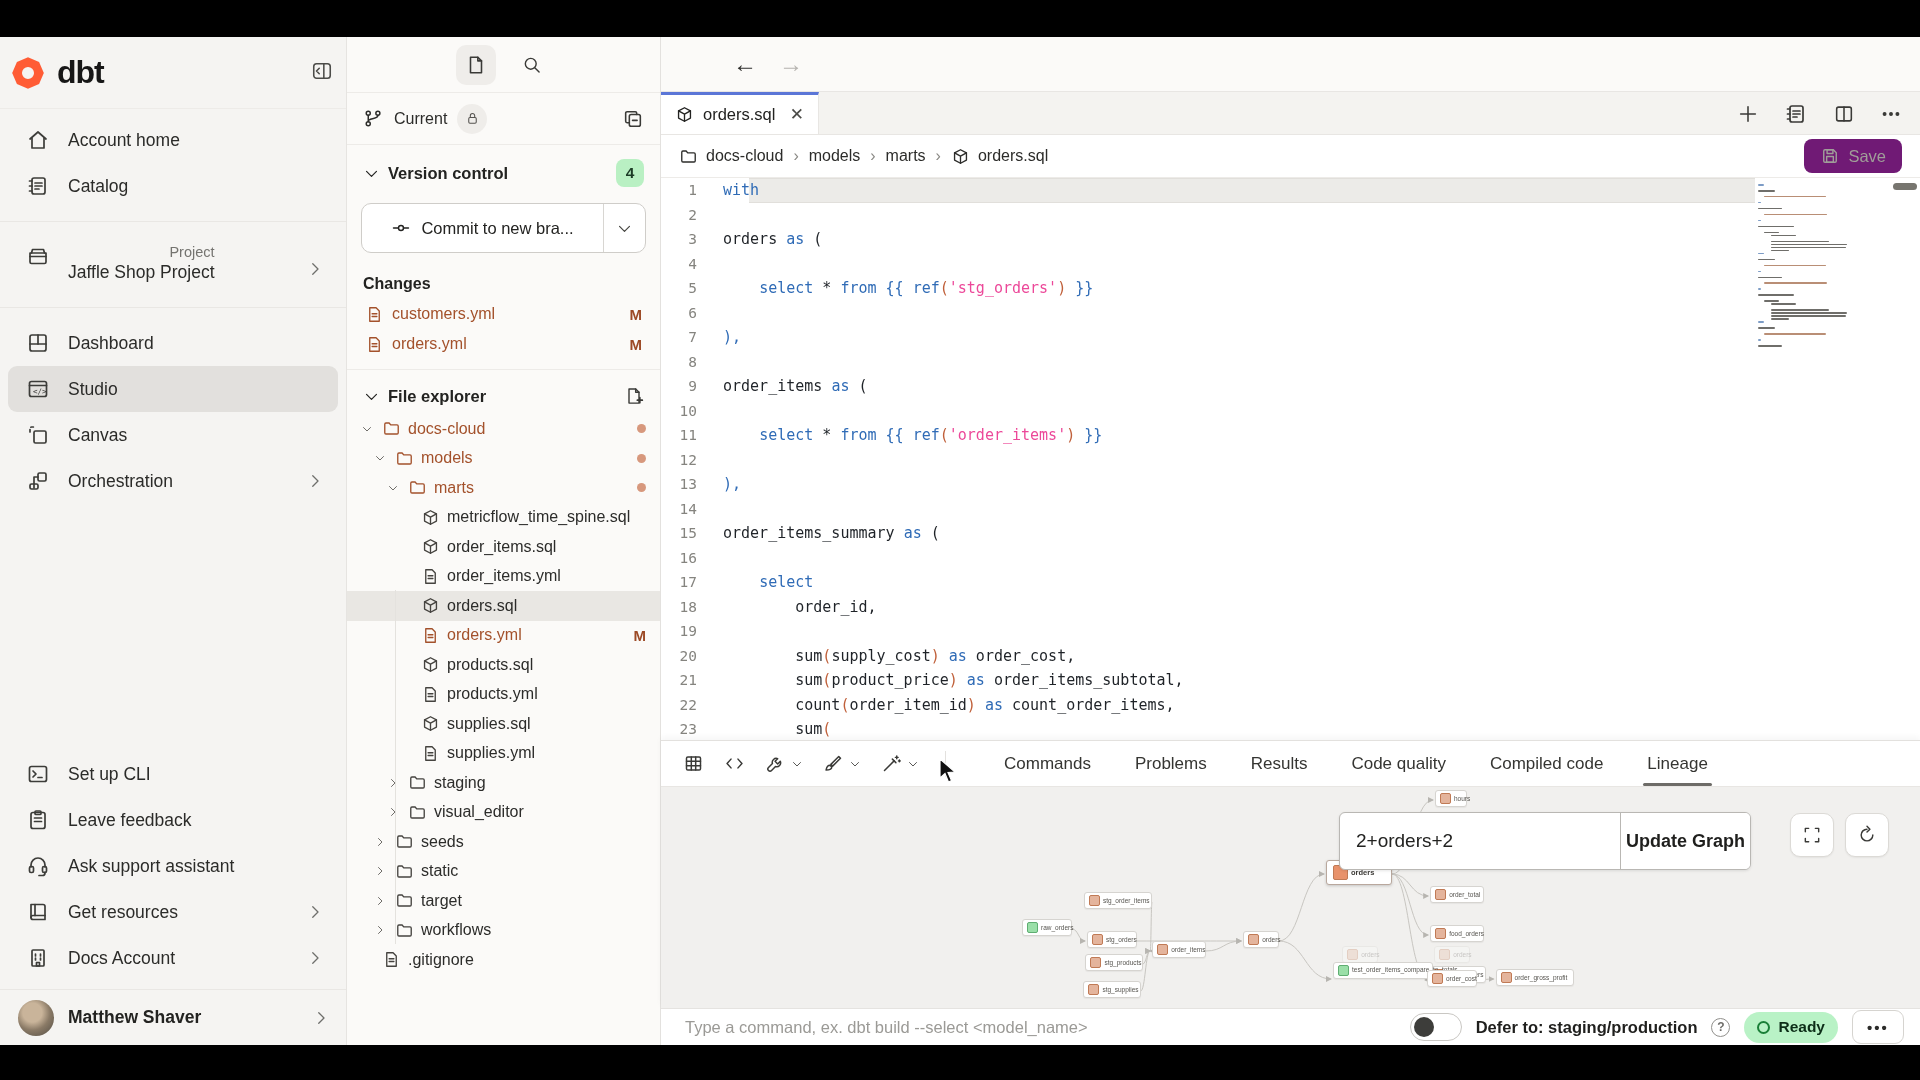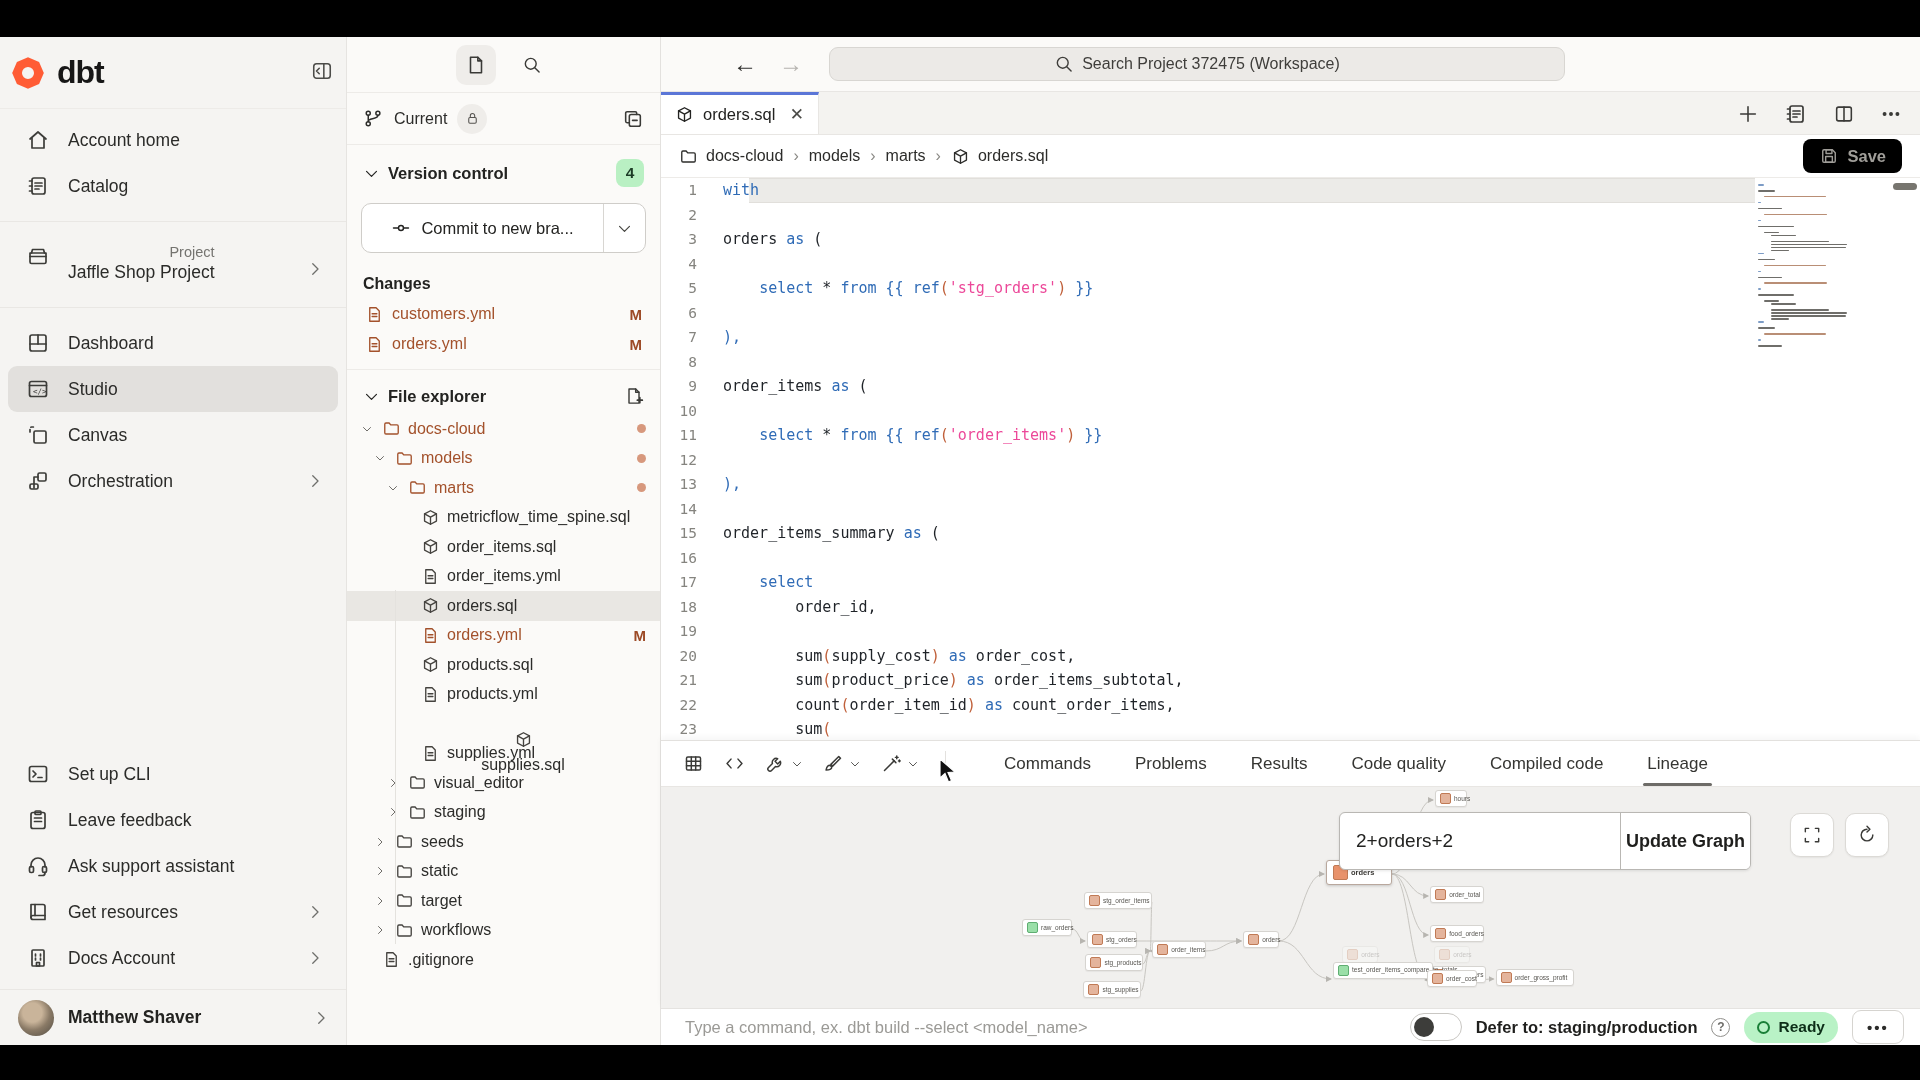--- a/index.html
+++ b/index.html
@@ -75,22 +75,22 @@
                  display:flex; align-items:center; justify-content:center; gap:8px; color:#3f3e3b; font-size:16px; cursor:text;}
   .tabstrip { height:43px; background:#f4f3f0; display:flex; border-bottom:1px solid #e8e6e3; position:relative;}
   .tab { width:158px; background:#fff; display:flex; align-items:center; gap:9px; padding:0 14px; font-size:16.5px; color:#232321;
          border-right:1px solid #e8e6e3; border-top:3px solid #5b76d7; cursor:pointer;}
   .tab .close { margin-left:auto; color:#4b4b47; font-size:17px; cursor:pointer;}
   .tab-actions { position:absolute; right:18px; top:0; height:43px; display:flex; align-items:center; gap:25px; color:#3a3a37;}
   .tab-actions > div { cursor:pointer; }
   .crumb-row { height:43px; display:flex; align-items:center; padding:0 18px; border-bottom:1px solid #edebe8; font-size:16px; color:#2c2c2a; background:#fff;}
   .crumb-sep { margin:0 10px; color:#8b8a86; }
   .crumb-item { display:flex; align-items:center; gap:8px; cursor:pointer;}
-  .save-btn { margin-left:auto; height:34px; padding:0 16px; background:#000000; border-radius:8px; display:flex; align-items:center; gap:8px;
-              color:#a09e99; font-size:16.5px; font-weight:700; cursor:default;}
+  .save-btn { margin-left:auto; height:34px; padding:0 16px; background:#701a75; border-radius:8px; display:flex; align-items:center; gap:8px;
+              color:#a09e99; font-size:16.5px; font-weight:400; cursor:default;}
 
   
   .editor { position:relative; height:562px; overflow:hidden; background:#fff; font-family:"DejaVu Sans Mono", monospace; }
   .code-line { position:relative; height:24.5px; display:flex; align-items:center; font-size:15px; }
   .code-line .ln { width:62px; text-align:right; padding-right:26px; color:#85847f; flex:0 0 62px; font-size:14.5px;}
   .code-line.current::before { content:""; position:absolute; left:88px; right:165px; top:0; bottom:0; background:#ececi; background:#eceb e8;}
   .code-line.current::before { background:#ecebe8; border-top:1px solid #e1dfdb; border-bottom:1px solid #e1dfdb;}
   .code-text { position:relative; white-space:pre; color:#1f2328; }
   .tk-k { color:#2f6bb6; } .tk-p { color:#1f2328; } .tk-s { color:#ec4899; } .tk-o { color:#c0603a; }
   .minimap { position:absolute; left:1097px; top:6px; width:96px; height:178px; }
@@ -562,21 +562,21 @@
           <span class="tree-chev"></span>
           <span class="tree-icon">
             <svg class="ic" width="19" height="19" viewBox="0 0 24 24" fill="none" stroke="currentColor" stroke-width="1.7" stroke-linecap="round" stroke-linejoin="round">
               <path d="M6 3.5 H14 L18 7.5 V20.5 H6 Z"></path>
               <line x1="9" y1="11" x2="15" y2="11"></line>
               <line x1="9" y1="14.5" x2="15" y2="14.5"></line>
             </svg>
           </span>
           <span>products.yml</span>
         </div>
-        <div class="tree-row" style="padding-left: 53px; flex-direction: column;">
+        <div class="tree-row" style="padding-left: 53px;">
           <span class="tree-chev"></span>
           <span class="tree-icon">
             <svg class="ic" width="19" height="19" viewBox="0 0 24 24" fill="none" stroke="currentColor" stroke-width="1.7" stroke-linecap="round" stroke-linejoin="round">
               <path d="M12 3.5 L19.5 7.5 V16.5 L12 20.5 L4.5 16.5 V7.5 Z"></path>
               <path d="M4.5 7.5 L12 11.5 L19.5 7.5 M12 11.5 V20.5"></path>
             </svg>
           </span>
           <span>supplies.sql</span>
         </div>
         <div class="tree-row" style="padding-left: 53px;">
@@ -594,34 +594,34 @@
           <span class="tree-chev">
             <svg class="ic" width="12" height="12" viewBox="0 0 24 24" fill="none" stroke="currentColor" stroke-width="1.7" stroke-linecap="round" stroke-linejoin="round">
               <polyline points="9,5 16,12 9,19"></polyline>
             </svg>
           </span>
           <span class="tree-icon">
             <svg class="ic" width="19" height="19" viewBox="0 0 24 24" fill="none" stroke="currentColor" stroke-width="1.7" stroke-linecap="round" stroke-linejoin="round">
               <path d="M3.5 6.5 A1.5 1.5 0 0 1 5 5 H9 L11 7.5 H19 A1.5 1.5 0 0 1 20.5 9 V17.5 A1.5 1.5 0 0 1 19 19 H5 A1.5 1.5 0 0 1 3.5 17.5 Z"></path>
             </svg>
           </span>
-          <span>visual_editor</span>
+          <span>staging</span>
         </div>
         <div class="tree-row" style="padding-left: 40px;">
           <span class="tree-chev">
             <svg class="ic" width="12" height="12" viewBox="0 0 24 24" fill="none" stroke="currentColor" stroke-width="1.7" stroke-linecap="round" stroke-linejoin="round">
               <polyline points="9,5 16,12 9,19"></polyline>
             </svg>
           </span>
           <span class="tree-icon">
             <svg class="ic" width="19" height="19" viewBox="0 0 24 24" fill="none" stroke="currentColor" stroke-width="1.7" stroke-linecap="round" stroke-linejoin="round">
               <path d="M3.5 6.5 A1.5 1.5 0 0 1 5 5 H9 L11 7.5 H19 A1.5 1.5 0 0 1 20.5 9 V17.5 A1.5 1.5 0 0 1 19 19 H5 A1.5 1.5 0 0 1 3.5 17.5 Z"></path>
             </svg>
           </span>
-          <span>staging</span>
+          <span>visual_editor</span>
         </div>
         <div class="tree-row" style="padding-left: 27px;">
           <span class="tree-chev">
             <svg class="ic" width="12" height="12" viewBox="0 0 24 24" fill="none" stroke="currentColor" stroke-width="1.7" stroke-linecap="round" stroke-linejoin="round">
               <polyline points="9,5 16,12 9,19"></polyline>
             </svg>
           </span>
           <span class="tree-icon">
             <svg class="ic" width="19" height="19" viewBox="0 0 24 24" fill="none" stroke="currentColor" stroke-width="1.7" stroke-linecap="round" stroke-linejoin="round">
               <path d="M3.5 6.5 A1.5 1.5 0 0 1 5 5 H9 L11 7.5 H19 A1.5 1.5 0 0 1 20.5 9 V17.5 A1.5 1.5 0 0 1 19 19 H5 A1.5 1.5 0 0 1 3.5 17.5 Z"></path>
@@ -681,29 +681,20 @@
         </div>
         <div class="tree-guide"></div>
       </div>
   </aside>
 
   <main class="main">
     <div class="m-toolbar">
       <div class="nav-arrows">
         <span class="arrow-btn">←</span>
         <span class="arrow-btn disabled">→</span>
-      </div>
-      <div class="search-pill">
-        <span>
-            <svg class="ic" width="20" height="20" viewBox="0 0 24 24" fill="none" stroke="currentColor" stroke-width="1.7" stroke-linecap="round" stroke-linejoin="round">
-              <circle cx="10.5" cy="10.5" r="6.5"></circle>
-              <line x1="15.3" y1="15.3" x2="20.5" y2="20.5"></line>
-            </svg>
-          </span>
-        <span>Search Project 372475 (Workspace)</span>
       </div>
     </div>
 
     <div class="tabstrip">
       <div class="tab">
         <span>
             <svg class="ic" width="19" height="19" viewBox="0 0 24 24" fill="none" stroke="currentColor" stroke-width="1.7" stroke-linecap="round" stroke-linejoin="round">
               <path d="M12 3.5 L19.5 7.5 V16.5 L12 20.5 L4.5 16.5 V7.5 Z"></path>
               <path d="M4.5 7.5 L12 11.5 L19.5 7.5 M12 11.5 V20.5"></path>
             </svg>

